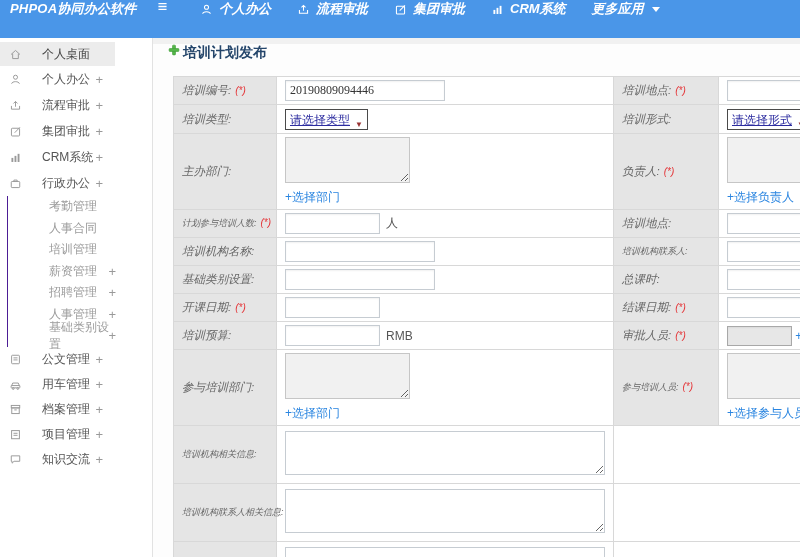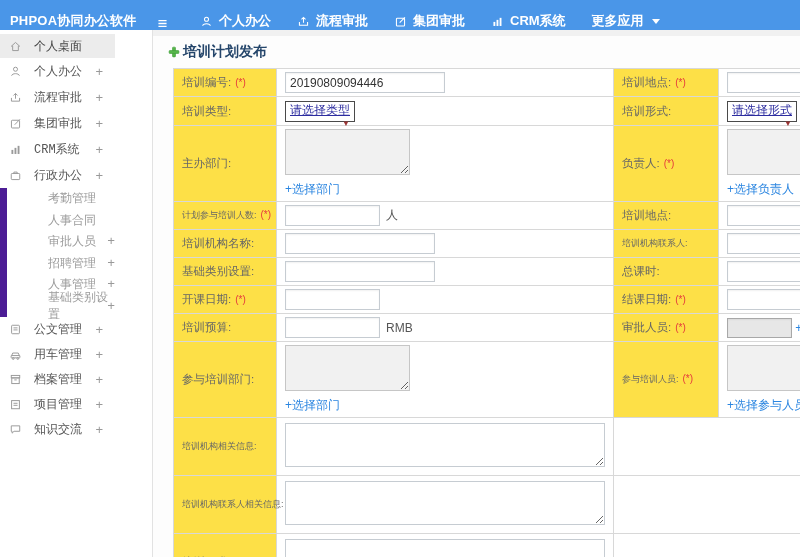--- a/index.html
+++ b/index.html
@@ -1,48 +1,48 @@
 <!DOCTYPE html>
 <html><head>
 <meta charset="utf-8">
 <style>
   * { margin:0; padding:0; box-sizing:border-box; }
   html,body { width:800px; height:557px; overflow:hidden; background:#fff;
     font-family:"Liberation Sans","DejaVu Sans",sans-serif; }
-  .topbar { height:30px; background:#4a96e8; display:flex; align-items:flex-end; color:#fff; }
+  .topbar { height:38px; background:#4a96e8; display:flex; align-items:flex-start; color:#fff;font-style:italic; }
   .brand { font-size:13px; font-weight:bold; padding-left:10px; width:150px; letter-spacing:0.2px; }
   .hamburger { width:22px; display:flex; align-items:center; cursor:pointer; margin-left:6px; }
   .topnav { display:flex; align-items:center; margin-left:22px; gap:26px; }
   .topnav .navitem { display:flex; align-items:center; gap:6px; font-size:13px; font-weight:bold; cursor:pointer; }
   .caret { width:0; height:0; border-left:4px solid transparent; border-right:4px solid transparent; border-top:5px solid #fff; margin-left:2px; }
   .layout { display:flex; height:527px; }
   aside { width:153px; background:#fff; border-right:1px solid #e2e2e2; padding-top:4px; flex:none; }
   .sideitem { height:26px; display:flex; align-items:center; padding-left:9px; font-size:12px; color:#555; cursor:pointer; position:relative; width:115px; }
   .sideitem.active { height:24px; background:#ececec; color:#444; }
-  .sideitem .lab { margin-left:12px;font-family:Liberation Mono, monospace; }
+  .sideitem .lab { margin-left:20px; }
   .sideitem .exp { position:absolute; right:12px; color:#999; font-size:13px; }
-  .submenu { border-left:7px solid #4c1d95;font-family:Liberation Mono, monospace; }
+  .submenu { margin-left:7px; border-left:1px solid #4c1d95; }
   .subitem { height:21.5px; display:flex; align-items:center; padding-left:41px; font-size:12px; color:#9b9b9b; cursor:pointer; position:relative; width:108px; }
   .subitem .exp { position:absolute; right:0px; color:#999; font-size:13px; }
   .sideitem.lower { height:25px; }
   .icn { width:13px; height:13px; flex:none; }
   main { flex:1; background:#fdfdfd; overflow:hidden; }
   .topstrip { height:6px; background:#f1f1f1; }
-  .pagetitle { height:32px; display:flex; align-items:center; padding-left:15px; gap:3px; }
+  .pagetitle { height:32px; display:flex; padding-left:15px; gap:3px; }
   .pagetitle .txt { font-size:14px; font-weight:bold; color:#25466b; }
   .tablewrap { margin-left:20px; width:627px; overflow:hidden; }
   table.form { border-collapse:collapse; table-layout:fixed; width:790px; }
   td { border:1px solid #d8d8d8; padding:3px 8px; background:#fff; font-size:12px; color:#555; vertical-align:middle; }
-  td.lbl { background:#fde047; color:#666; white-space:nowrap; font-size:11.5px; }
+  td.lbl { background:#e5e5e5; color:#666; white-space:nowrap; font-size:11.5px;font-style:italic; }
   td.lbl.sm { font-size:9px; }
   .req { color:#e4393c; margin-left:4px; font-size:10px; }
   input.txt { height:21px; border:1px solid #c6ccd2; padding:0 4px; font-size:12px; color:#333; background:#fff; box-shadow:inset 0 1px 2px rgba(0,0,0,0.06); }
-  .w160{width:160px;} .w150{width:150px;} .w95{width:95px;}
+  .w160{width:160px;font-family:Liberation Serif, serif;} .w150{width:150px;} .w95{width:95px;}
   input.grayro { width:65px; height:20px; border:1px solid #a8a8a8; background:#e7e7e7; }
-  .selbox { display:inline-flex; align-items:flex-end; border:1px solid #4a4a4a; background:#fff; height:21px; padding:0 4px; cursor:pointer;flex-direction:column; }
+  .selbox { display:inline-flex; align-items:flex-end; border:1px solid #4a4a4a; background:#fff; height:21px; padding:0 4px; cursor:pointer; }
   .selbox .seltxt { font-size:12px; color:#2d2da0; text-decoration:underline; }
   .selbox .selarr { font-size:8px; color:#993333; margin-left:5px; }
   textarea.pick { width:125px; height:46px; background:#f1f1f1; border:1px solid #c6c6c6; resize:both; }
   textarea.pickR { width:150px; height:46px; background:#f1f1f1; border:1px solid #c6c6c6; resize:both; }
   textarea.wide { width:320px; height:44px; background:#fff; border:1px solid #c6ccd2; resize:both; margin:2px 0; }
   a.blk { color:#2a85e0; font-size:12px; text-decoration:none; cursor:pointer; display:inline-block; margin-top:3px; }
   .unit { margin-left:6px; color:#555; font-size:12px; }
   .nowrap { white-space:nowrap; }
   .inline { display:flex; align-items:center; }
 </style>
@@ -146,21 +146,24 @@
     <span class="exp">+</span>
   </div>
   <div class="submenu">
     <div class="subitem">
           <span>考勤管理</span>
         </div>
     <div class="subitem">
           <span>人事合同</span>
         </div>
     <div class="subitem">
-          <span>审批人员</span>
+          <span>培训管理</span>
+        </div>
+    <div class="subitem">
+          <span>薪资管理</span>
           <span class="exp">+</span>
         </div>
     <div class="subitem">
           <span>招聘管理</span>
           <span class="exp">+</span>
         </div>
     <div class="subitem">
           <span>人事管理</span>
           <span class="exp">+</span>
         </div>

